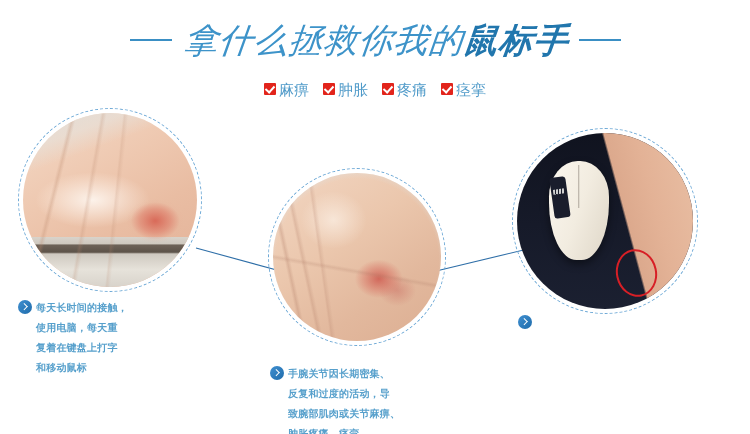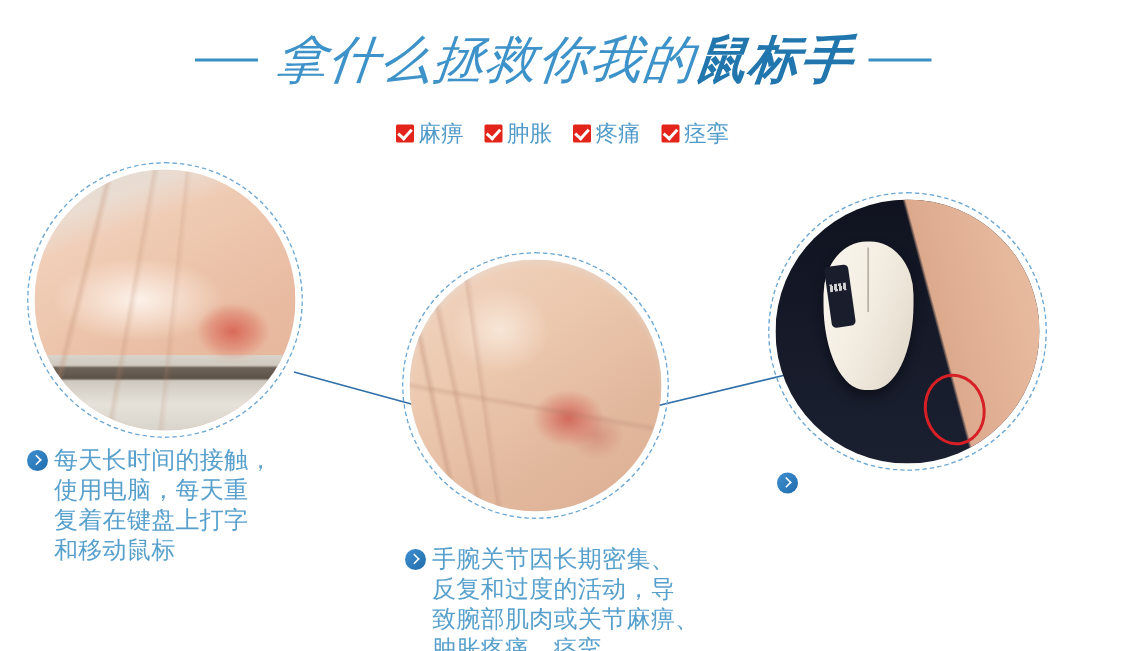--- a/index.html
+++ b/index.html
@@ -257,25 +257,26 @@
   .bullet-icon::after {
     content: "";
     position: absolute;
     left: 4px; top: 4px;
     width: 3.5px; height: 3.5px;
     border: solid #ffffff;
     border-width: 1.5px 1.5px 0 0;
     transform: rotate(45deg);
   }
   .caption-text {
-    font-size: 16px;
+    font-size: 10px;
     line-height: 20px;
     color: #57a0cc;
     letter-spacing: 0.2px;
     white-space: pre-line;
+    font-weight: bold;
   }
 
   #caption-left   { left: 18px;  top: 298px; width: 185px; }
   #caption-middle { left: 270px; top: 364px; width: 200px; }
   #caption-right  { left: 518px; top: 313px; width: 225px; }
 </style>
 </head>
 <body>
 
 <div id="header">

